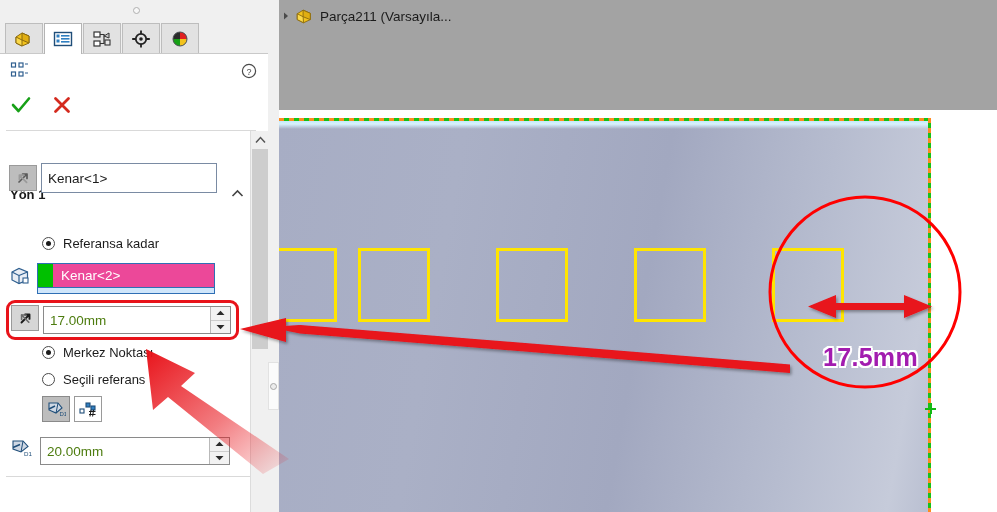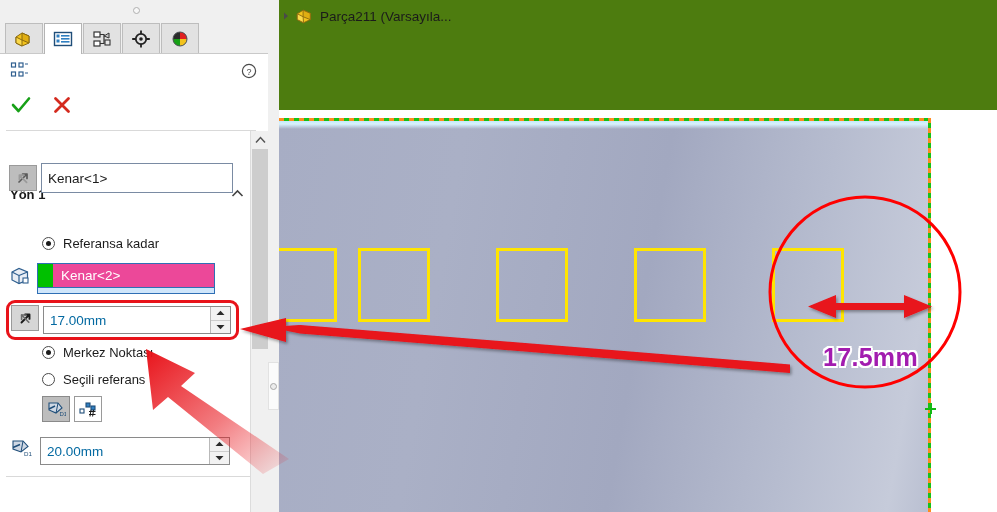--- a/index.html
+++ b/index.html
@@ -109,21 +109,21 @@
   .radio.on::after{
     content:"";position:absolute;left:2.6px;top:2.6px;width:5.2px;height:5.2px;
     border-radius:50%;background:#1b1b1b;
   }
   .radio-label{margin-left:8px;font-size:13px;color:#1b1b1b;}
 
   .spinbox{
     position:absolute;box-sizing:border-box;height:28px;background:#fff;
     border:1px solid #8a8a8a;display:flex;align-items:center;
   }
-  .spinbox .sval{font-size:13.5px;color:#0369a1;padding-left:6px;flex:1;}
+  .spinbox .sval{font-size:13.5px;color:#4d7c0f;padding-left:6px;flex:1;}
   .spin-arrows{
     width:20px;height:100%;border-left:1px solid #b9b9b9;
     display:flex;flex-direction:column;box-sizing:border-box;
   }
   .spin-arrows div{
     flex:1;display:flex;align-items:center;justify-content:center;
     background:#f2f2f2;
   }
   .spin-arrows div:first-child{border-bottom:1px solid #cdcdcd;}
 
@@ -163,21 +163,21 @@
     background:#fbfbfb;border:1px solid #e2e2e2;box-sizing:border-box;
     display:flex;align-items:center;justify-content:center;
   }
   #splitter-handle .hdot{
     width:5px;height:5px;border-radius:50%;
     border:1px solid #a8a8a8;background:#ececec;
   }
 
   
   #tree{
-    position:absolute;left:279px;top:0;width:718px;height:110px;background:#4d7c0f;
+    position:absolute;left:279px;top:0;width:718px;height:110px;background:#a3a3a3;
   }
   #tree-row{
     position:absolute;left:0;top:5px;height:22px;display:flex;align-items:center;
   }
   #tree-row .tarrow{margin-left:0px;width:14px;display:flex;justify-content:center;}
   #tree-row .ticon{width:18px;height:18px;margin-left:2px;}
   #tree-row .tlabel{margin-left:7px;font-size:13.5px;color:#1b1b1b;}
 
   
   #viewport{
@@ -315,21 +315,21 @@
       </svg>
     </div>
 
     <div class="row" style="left:9px;top:163px;">
       <div class="icon-btn sunken">
         <svg width="19" height="19" viewBox="0 0 19 19">
           <path d="M5 13 L13 5 M13 5 L8.6 5 M13 5 L13 9.4" stroke="#5a5a5a" stroke-width="1.7" fill="none" stroke-linecap="round"></path>
           <path d="M12.6 13.4 L5.4 6.2 M5.4 6.2 L5.4 10.6 M5.4 6.2 L9.8 6.2" stroke="#9a9a9a" stroke-width="1.7" fill="none" stroke-linecap="round"></path>
         </svg>
       </div>
-      <div class="txtfield" style="width:192px;margin-left:4px;">
+      <div class="txtfield" style="width:176px;margin-left:4px;">
         <span>Kenar&lt;1&gt;</span>
       </div>
     </div>
 
 
     <div class="radio-row" style="left:42px;top:236px;">
       <div class="radio on"></div>
       <div class="radio-label">Referansa kadar</div>
     </div>
 

